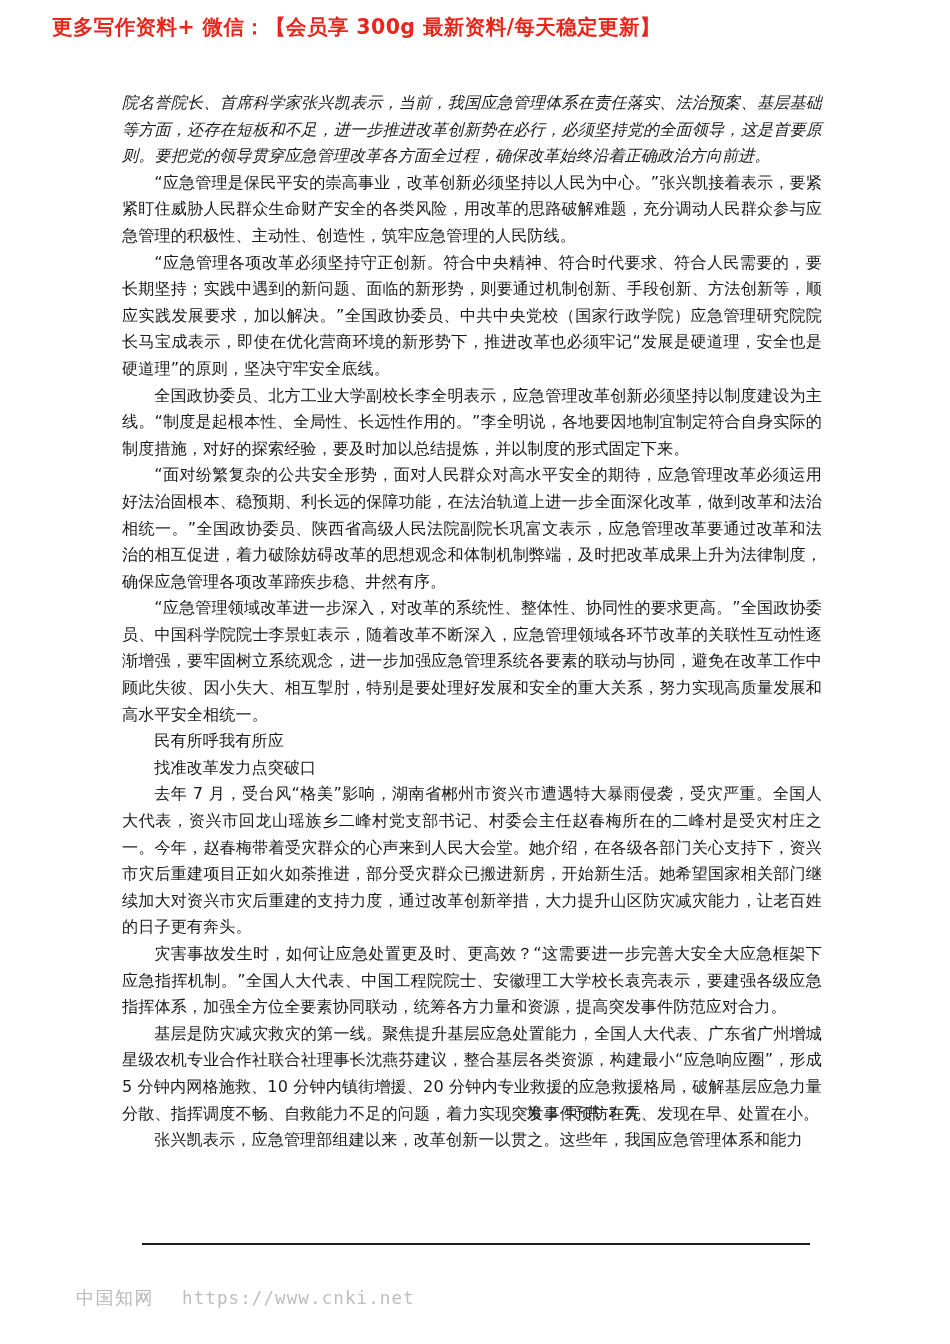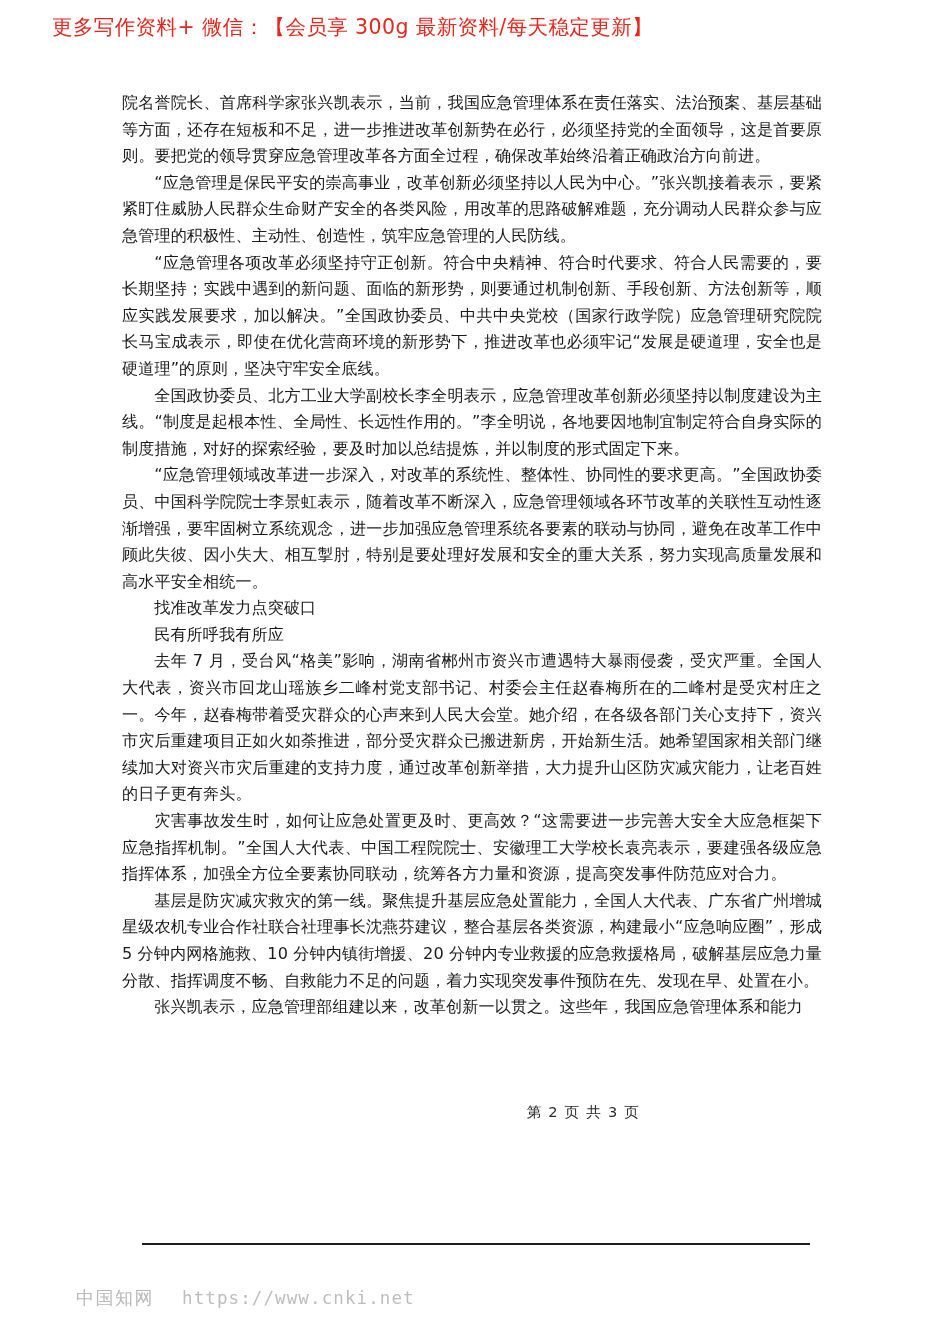--- a/index.html
+++ b/index.html
@@ -21,21 +21,21 @@
   }
 
   
   .promo-banner {
     position: absolute;
     left: 52px;
     top: 14px;
     width: 860px;
     color: #e8261c;
     font-size: 20.5px;
-    font-weight: normal;
+    font-weight: bold;
     letter-spacing: 0.4px;
     white-space: nowrap;
     line-height: 1.35;
     font-family: "DejaVu Sans", "Liberation Sans", sans-serif;
   }
 
   
   .content {
     position: absolute;
     left: 122px;
@@ -50,20 +50,21 @@
     text-align: justify;
     text-justify: inter-ideograph;
     letter-spacing: 0.12px;
     font-family: "DejaVu Sans", "Liberation Sans", sans-serif;
   }
   .para.indent {
     text-indent: 2em;
   }
   .para.noindent {
     text-indent: 0;
+    font-style: italic;
   }
   .para.short-line {
     text-align: left;
   }
 
   
   .page-number {
     position: absolute;
     left: 0;
     top: 1103px;
@@ -116,23 +117,24 @@
 
 <div class="page">
 
   <div class="promo-banner">更多写作资料+ 微信：【会员享 300g 最新资料/每天稳定更新】</div>
 
   <div class="content">
     <p class="para noindent">院名誉院长、首席科学家张兴凯表示，当前，我国应急管理体系在责任落实、法治预案、基层基础等方面，还存在短板和不足，进一步推进改革创新势在必行，必须坚持党的全面领导，这是首要原则。要把党的领导贯穿应急管理改革各方面全过程，确保改革始终沿着正确政治方向前进。</p>
     <p class="para indent">“应急管理是保民平安的崇高事业，改革创新必须坚持以人民为中心。”张兴凯接着表示，要紧紧盯住威胁人民群众生命财产安全的各类风险，用改革的思路破解难题，充分调动人民群众参与应急管理的积极性、主动性、创造性，筑牢应急管理的人民防线。</p>
     <p class="para indent">“应急管理各项改革必须坚持守正创新。符合中央精神、符合时代要求、符合人民需要的，要长期坚持；实践中遇到的新问题、面临的新形势，则要通过机制创新、手段创新、方法创新等，顺应实践发展要求，加以解决。”全国政协委员、中共中央党校（国家行政学院）应急管理研究院院长马宝成表示，即使在优化营商环境的新形势下，推进改革也必须牢记“发展是硬道理，安全也是硬道理”的原则，坚决守牢安全底线。</p>
     <p class="para indent">全国政协委员、北方工业大学副校长李全明表示，应急管理改革创新必须坚持以制度建设为主线。“制度是起根本性、全局性、长远性作用的。”李全明说，各地要因地制宜制定符合自身实际的制度措施，对好的探索经验，要及时加以总结提炼，并以制度的形式固定下来。</p>
+    <p class="para indent">“面对纷繁复杂的公共安全形势，面对人民群众对高水平安全的期待，应急管理改革必须运用好法治固根本、稳预期、利长远的保障功能，在法治轨道上进一步全面深化改革，做到改革和法治相统一。”全国政协委员、陕西省高级人民法院副院长巩富文表示，应急管理改革要通过改革和法治的相互促进，着力破除妨碍改革的思想观念和体制机制弊端，及时把改革成果上升为法律制度，确保应急管理各项改革蹄疾步稳、井然有序。</p>
     <p class="para indent">“应急管理领域改革进一步深入，对改革的系统性、整体性、协同性的要求更高。”全国政协委员、中国科学院院士李景虹表示，随着改革不断深入，应急管理领域各环节改革的关联性互动性逐渐增强，要牢固树立系统观念，进一步加强应急管理系统各要素的联动与协同，避免在改革工作中顾此失彼、因小失大、相互掣肘，特别是要处理好发展和安全的重大关系，努力实现高质量发展和高水平安全相统一。</p>
+    <p class="para indent short-line">民有所呼我有所应</p>
     <p class="para indent short-line">找准改革发力点突破口</p>
-    <p class="para indent short-line">民有所呼我有所应</p>
     <p class="para indent">去年 7 月，受台风“格美”影响，湖南省郴州市资兴市遭遇特大暴雨侵袭，受灾严重。全国人大代表，资兴市回龙山瑶族乡二峰村党支部书记、村委会主任赵春梅所在的二峰村是受灾村庄之一。今年，赵春梅带着受灾群众的心声来到人民大会堂。她介绍，在各级各部门关心支持下，资兴市灾后重建项目正如火如荼推进，部分受灾群众已搬进新房，开始新生活。她希望国家相关部门继续加大对资兴市灾后重建的支持力度，通过改革创新举措，大力提升山区防灾减灾能力，让老百姓的日子更有奔头。</p>
     <p class="para indent">灾害事故发生时，如何让应急处置更及时、更高效？“这需要进一步完善大安全大应急框架下应急指挥机制。”全国人大代表、中国工程院院士、安徽理工大学校长袁亮表示，要建强各级应急指挥体系，加强全方位全要素协同联动，统筹各方力量和资源，提高突发事件防范应对合力。</p>
     <p class="para indent">基层是防灾减灾救灾的第一线。聚焦提升基层应急处置能力，全国人大代表、广东省广州增城星级农机专业合作社联合社理事长沈燕芬建议，整合基层各类资源，构建最小“应急响应圈”，形成 5 分钟内网格施救、10 分钟内镇街增援、20 分钟内专业救援的应急救援格局，破解基层应急力量分散、指挥调度不畅、自救能力不足的问题，着力实现突发事件预防在先、发现在早、处置在小。</p>
     <p class="para indent short-line">张兴凯表示，应急管理部组建以来，改革创新一以贯之。这些年，我国应急管理体系和能力</p>
   </div>
 
   <div class="page-number">第 2 页 共 3 页</div>
 
   <div class="divider"></div>
 

